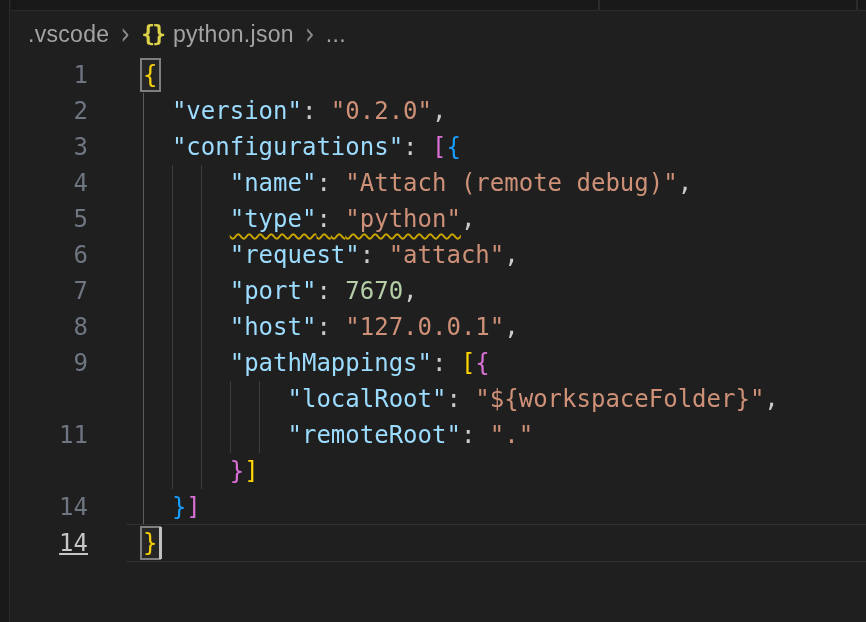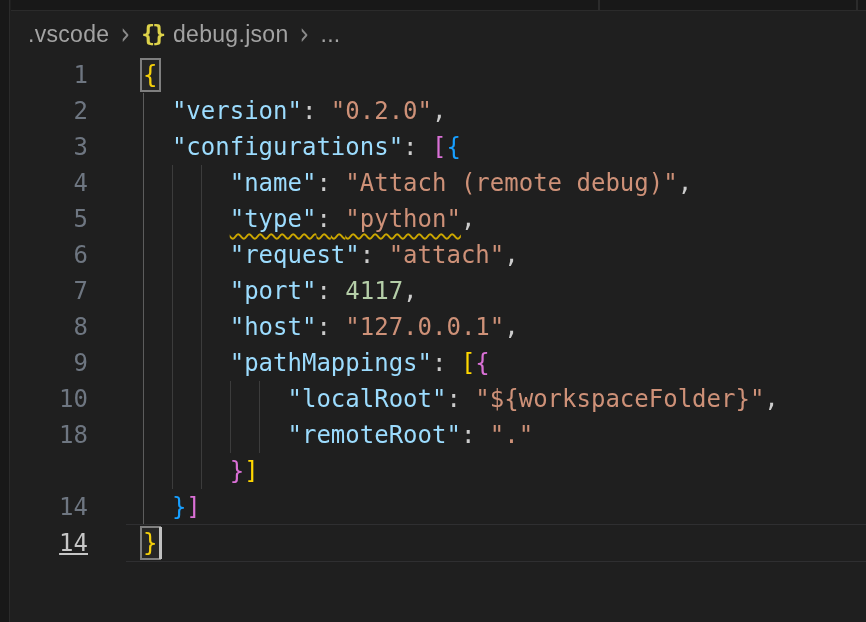--- a/index.html
+++ b/index.html
@@ -58,21 +58,21 @@
 
   <div class="tab-strip">
     <div class="tab-divider d1"></div>
     <div class="tab-divider d2"></div>
   </div>
 
   <div class="breadcrumbs">
     <span class="bc-item">.vscode</span>
     <span class="bc-sep">›</span>
     <span class="bc-icon">{}</span>
-    <span class="bc-item">debug.json</span>
+    <span class="bc-item">python.json</span>
     <span class="bc-sep">›</span>
     <span class="bc-item">...</span>
   </div>
 
   <div class="code-area">
 
     <div class="guide" style="left:132px;top:36px;height:432px;background:#5c5c5c;"></div>
     <div class="guide" style="left:161px;top:108px;height:324px;background:#3c3c3c;"></div>
     <div class="guide" style="left:190px;top:108px;height:324px;background:#3c3c3c;"></div>
     <div class="guide" style="left:219px;top:324px;height:72px;background:#3c3c3c;"></div>
@@ -98,36 +98,35 @@
         <div class="line">
           <div class="num">5</div>
           <div class="code"><span class="tk-plain">      </span><span class="tk-key sq">"type"</span><span class="tk-pun sq">:</span><span class="tk-plain sq"> </span><span class="tk-str sq">"python"</span><span class="tk-pun">,</span></div>
         </div>
         <div class="line">
           <div class="num">6</div>
           <div class="code"><span class="tk-plain">      </span><span class="tk-key">"request"</span><span class="tk-pun">:</span><span class="tk-plain"> </span><span class="tk-str">"attach"</span><span class="tk-pun">,</span></div>
         </div>
         <div class="line">
           <div class="num">7</div>
-          <div class="code"><span class="tk-plain">      </span><span class="tk-key">"port"</span><span class="tk-pun">:</span><span class="tk-plain"> </span><span class="tk-num">4117</span><span class="tk-pun">,</span></div>
+          <div class="code"><span class="tk-plain">      </span><span class="tk-key">"port"</span><span class="tk-pun">:</span><span class="tk-plain"> </span><span class="tk-num">7670</span><span class="tk-pun">,</span></div>
         </div>
         <div class="line">
           <div class="num">8</div>
           <div class="code"><span class="tk-plain">      </span><span class="tk-key">"host"</span><span class="tk-pun">:</span><span class="tk-plain"> </span><span class="tk-str">"127.0.0.1"</span><span class="tk-pun">,</span></div>
         </div>
         <div class="line">
           <div class="num">9</div>
           <div class="code"><span class="tk-plain">      </span><span class="tk-key">"pathMappings"</span><span class="tk-pun">:</span><span class="tk-plain"> </span><span class="tk-b1">[</span><span class="tk-b2">{</span></div>
         </div>
         <div class="line">
-          <div class="num">10</div>
           <div class="code"><span class="tk-plain">          </span><span class="tk-key">"localRoot"</span><span class="tk-pun">:</span><span class="tk-plain"> </span><span class="tk-str">"${workspaceFolder}"</span><span class="tk-pun">,</span></div>
         </div>
         <div class="line">
-          <div class="num">18</div>
+          <div class="num">11</div>
           <div class="code"><span class="tk-plain">          </span><span class="tk-key">"remoteRoot"</span><span class="tk-pun">:</span><span class="tk-plain"> </span><span class="tk-str">"."</span></div>
         </div>
         <div class="line">
           <div class="code"><span class="tk-plain">      </span><span class="tk-b2">}</span><span class="tk-b1">]</span></div>
         </div>
         <div class="line">
           <div class="num">14</div>
           <div class="code"><span class="tk-plain">  </span><span class="tk-b3">}</span><span class="tk-b2">]</span></div>
         </div>
         <div class="line active">

